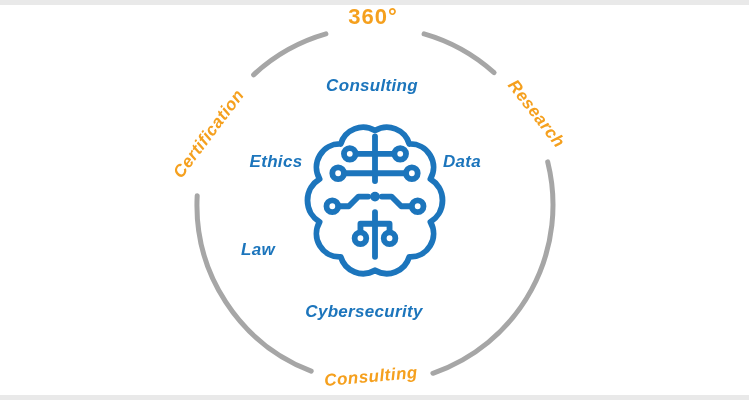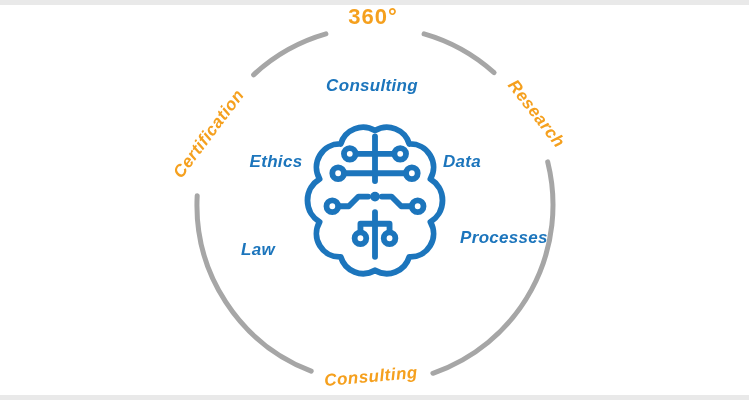--- a/index.html
+++ b/index.html
@@ -68,21 +68,21 @@
 
   <div class="label degree">360°</div>
   <div class="label ring-label cert">Certification</div>
   <div class="label ring-label research">Research</div>
   <div class="label ring-label consulting">Consulting</div>
 
   <div class="label inner-label algorithms">Consulting</div>
   <div class="label inner-label ethics">Ethics</div>
   <div class="label inner-label data">Data</div>
   <div class="label inner-label law">Law</div>
-  <div class="label inner-label processes">Processes</div>
+  <div class="label inner-label cybersecurity">Cybersecurity</div>
 
   <svg class="brain" width="146" height="163" viewBox="0 0 150 168" aria-hidden="true">
     <g fill="none" stroke="#1C75BC" stroke-width="6" stroke-linecap="round" stroke-linejoin="round">
 
       <path d="M75,14 A24,24 0 0 1 110.3,27.8 A24,24 0 0 1 132.1,63.8 A26,26 0 0 1 132.1,108.2
                A24,24 0 0 1 110.3,144.2 A24,24 0 0 1 75,158 A24,24 0 0 1 39.7,144.2
                A24,24 0 0 1 17.9,108.2 A26,26 0 0 1 17.9,63.8 A24,24 0 0 1 39.7,27.8
                A24,24 0 0 1 75,14 Z"></path>
 
       <path d="M75,20 V66"></path>

